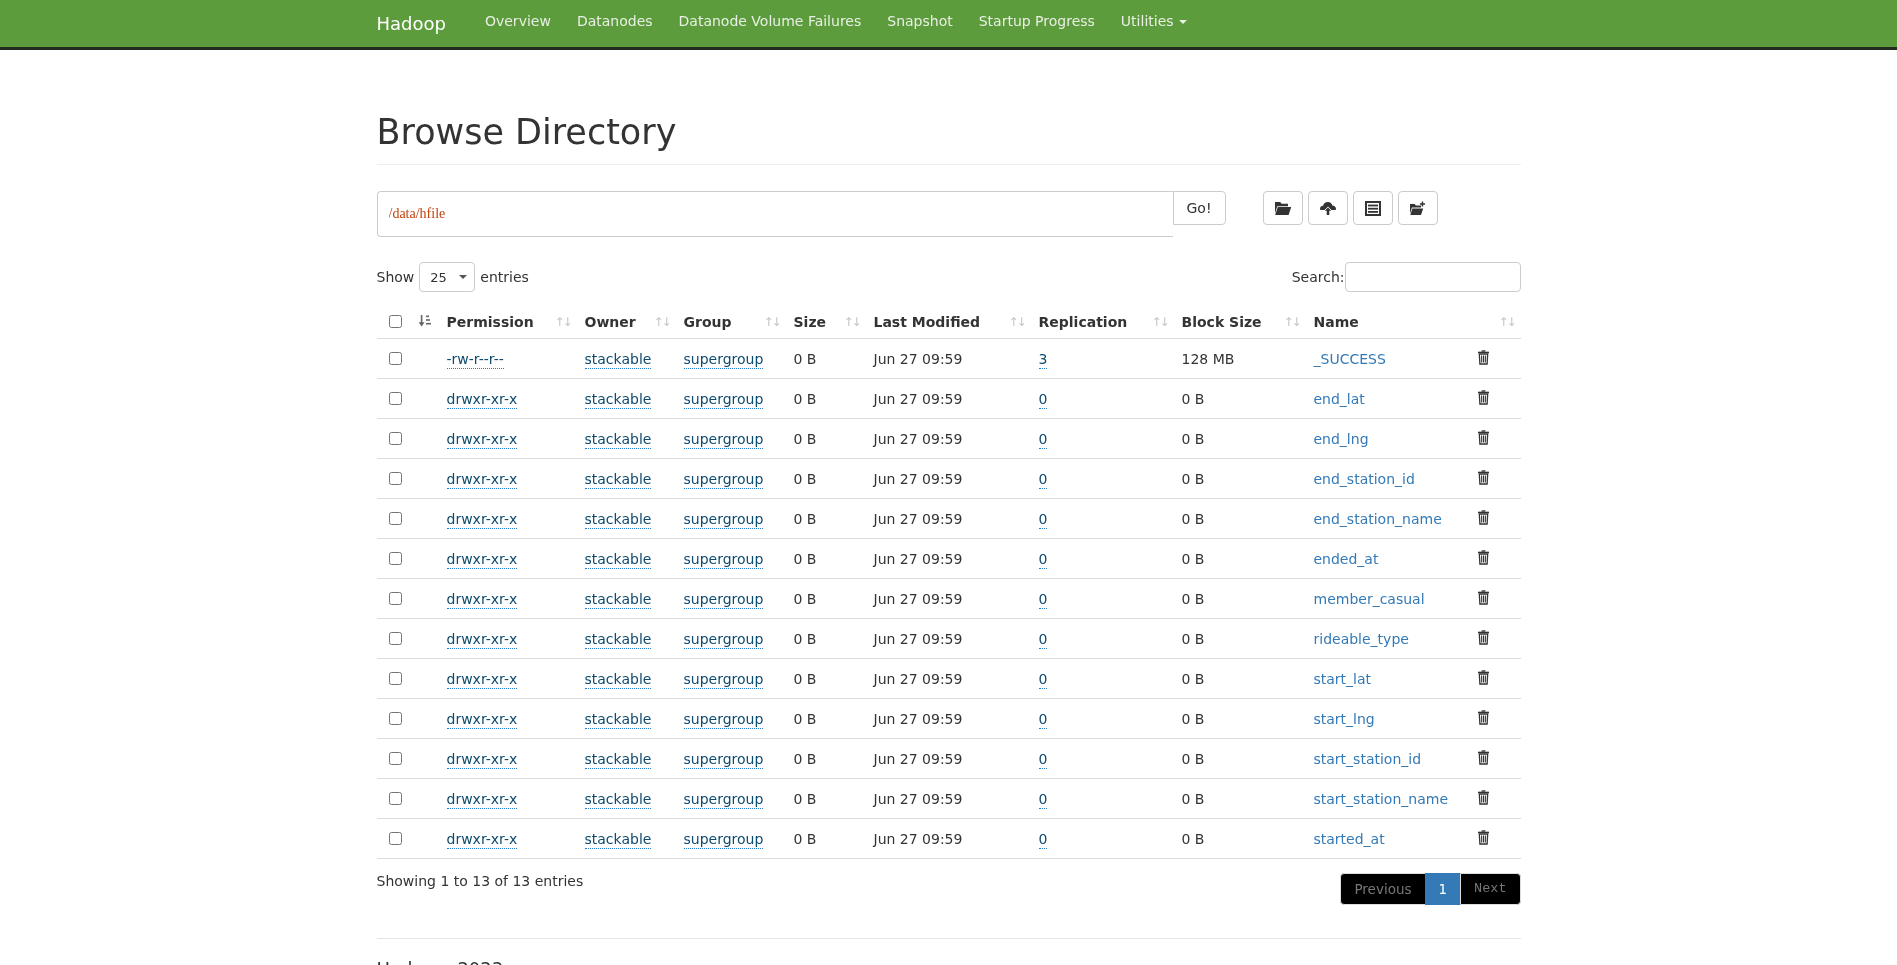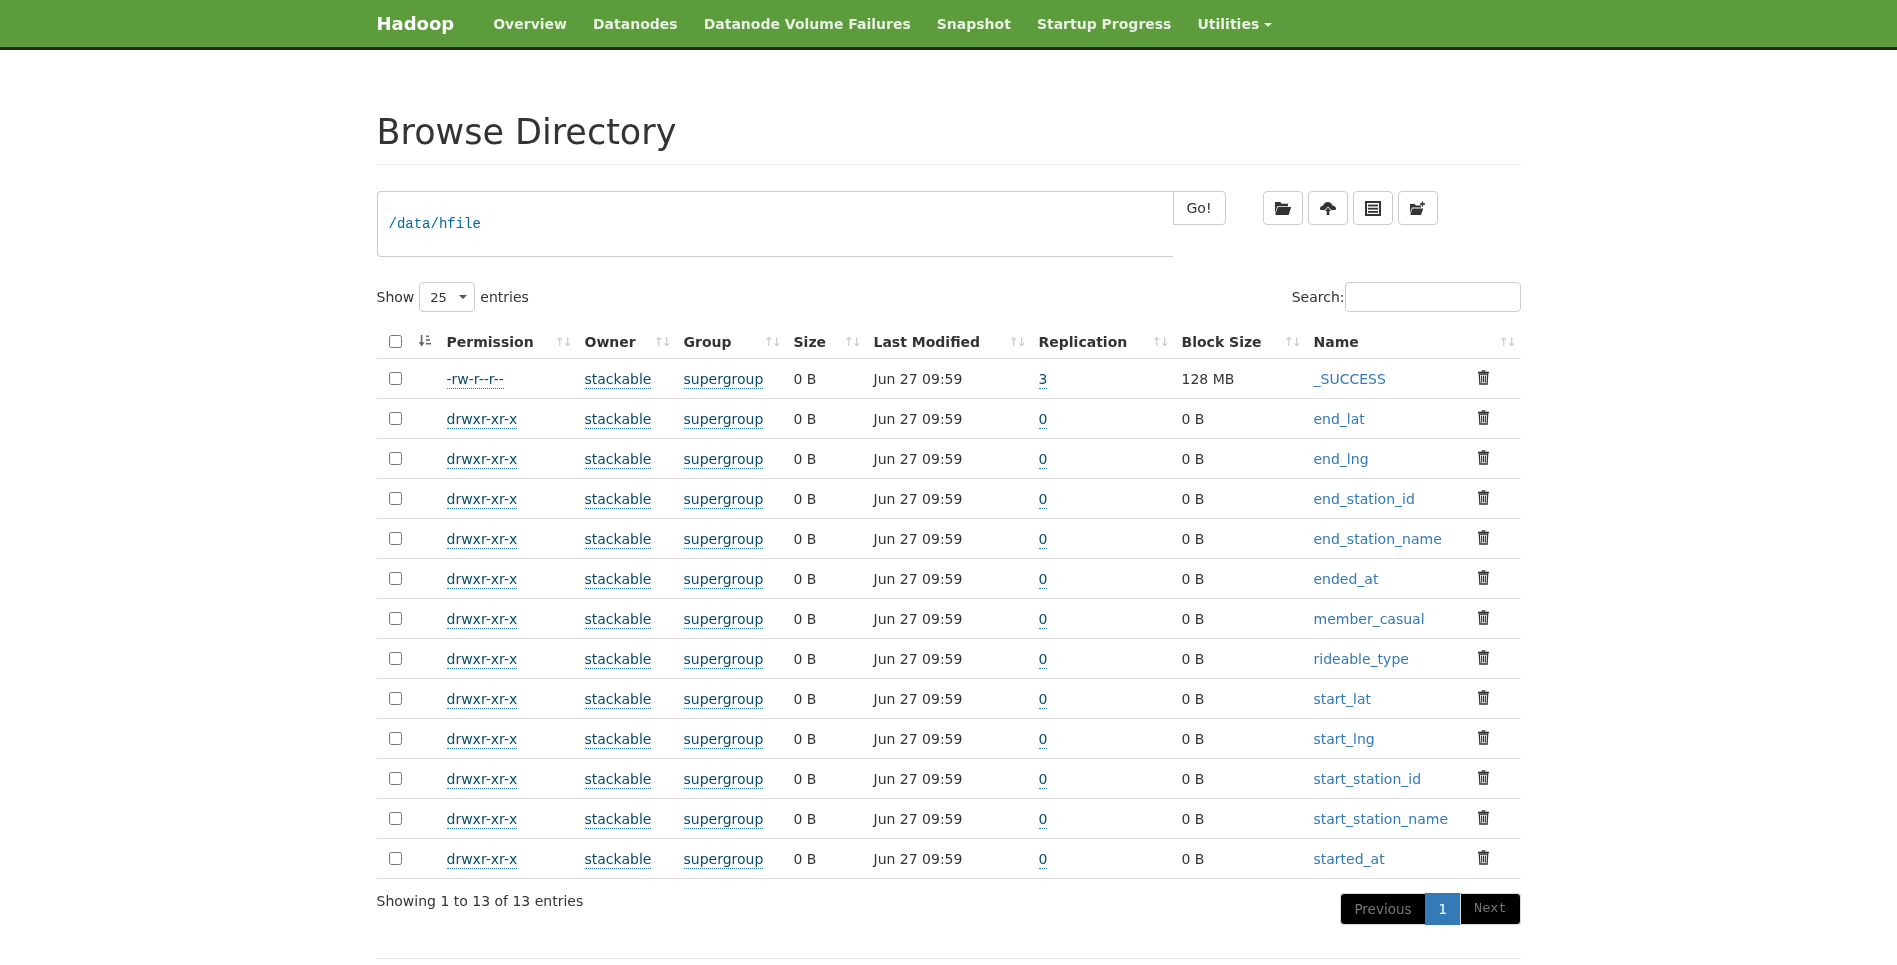--- a/index.html
+++ b/index.html
@@ -1,33 +1,33 @@
 <!DOCTYPE html>
 <html><head>
 <meta charset="utf-8">
 <style>
   html,body{margin:0;padding:0;background:#fff;overflow:hidden;}
   body{width:1897px;height:965px;font-family:"DejaVu Sans","Liberation Sans",sans-serif;color:#333;font-size:14px;}
 
   
   .navbar{height:47px;background:#5c9c3d;border-bottom:3px solid #232a1e;display:flex;align-items:center;}
-  .navbar-inner{width:1144px;margin:0 auto;display:flex;align-items:center;font-weight:bold;}
+  .navbar-inner{width:1144px;margin:0 auto;display:flex;}
   .brand{color:#fff;font-size:18px;margin-right:26px;text-decoration:none;cursor:pointer;}
   .nav-item{color:#e9efe3;font-size:14px;padding:0 13px;text-decoration:none;cursor:pointer;white-space:nowrap;}
   .caret{display:inline-block;margin-left:5px;width:0;height:0;border-left:4px solid transparent;border-right:4px solid transparent;border-top:4px solid #e9efe3;vertical-align:middle;}
 
   
   .container{width:1144px;margin:0 auto;}
   .page-header{margin-top:62px;padding-bottom:12px;border-bottom:1px solid #eee;}
   .page-header h1{margin:0;font-size:35px;font-weight:400;color:#333;}
 
   
   .pathbar{margin-top:26px;display:flex;align-items:flex-start;}
   .input-group{display:flex;}
-  .path-input{width:773px;height:20px;padding:22px 11px;font-size:14px;color:#0369a1;border:1px solid #ccc;border-right:none;border-radius:4px 0 0 4px;outline:none;font-family:Liberation Mono, monospace;}
+  .path-input{width:773px;height:20px;padding:12px 11px;font-size:14px;color:#c2410c;border:1px solid #ccc;border-right:none;border-radius:4px 0 0 4px;outline:none;font-family:Liberation Serif, serif;}
   .go-btn{height:34px;padding:0 13px;font-size:14px;color:#333;background:#fff;border:1px solid #ccc;border-radius:0 4px 4px 0;cursor:pointer;font-family:inherit;}
   .icon-btns{margin-left:37px;display:flex;gap:5px;}
   .icon-btn{width:40px;height:34px;background:#fff;border:1px solid #ccc;border-radius:4px;display:flex;align-items:center;justify-content:center;cursor:pointer;color:#333;}
   .icon-btn svg{display:block;}
 
   
   .controls{margin-top:24px;display:flex;align-items:center;justify-content:space-between;height:32px;}
   .show-group{display:flex;align-items:center;gap:5px;}
   .select-wrap{position:relative;display:inline-block;}
   .select-wrap select{appearance:none;-webkit-appearance:none;width:56px;height:30px;border:1px solid #ccc;border-radius:4px;background:#fff;font-size:13px;color:#333;padding:2px 18px 2px 10px;font-family:inherit;}

